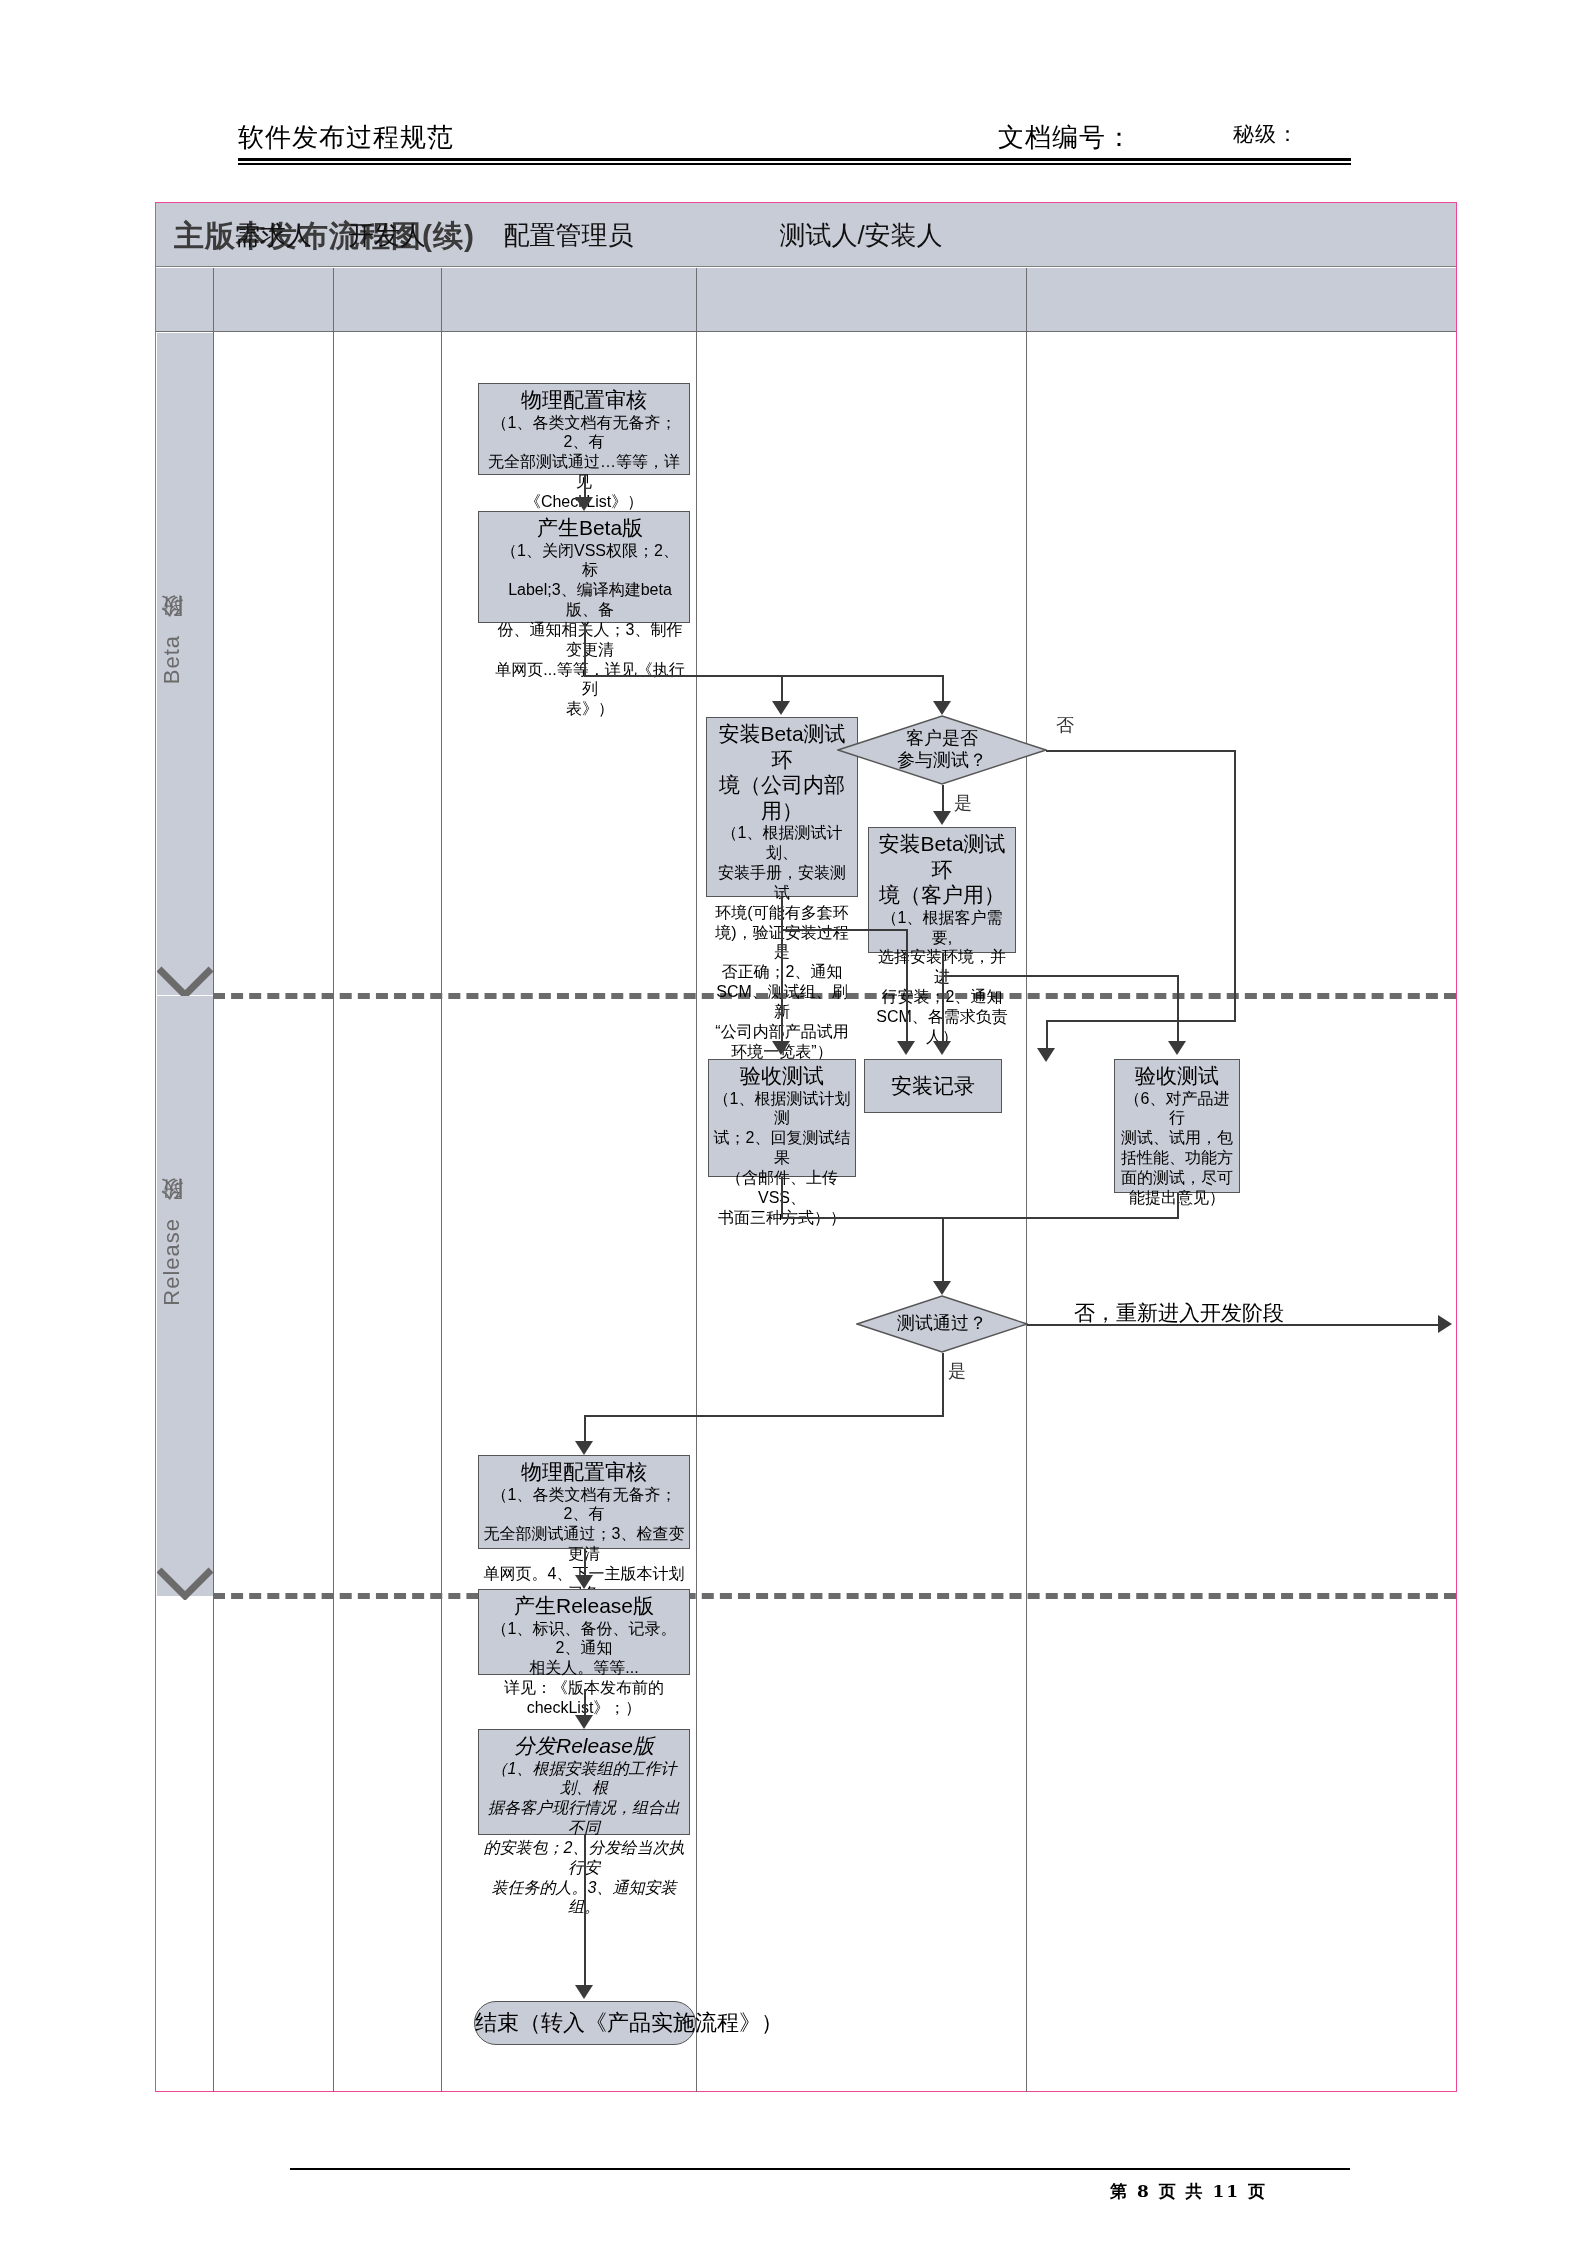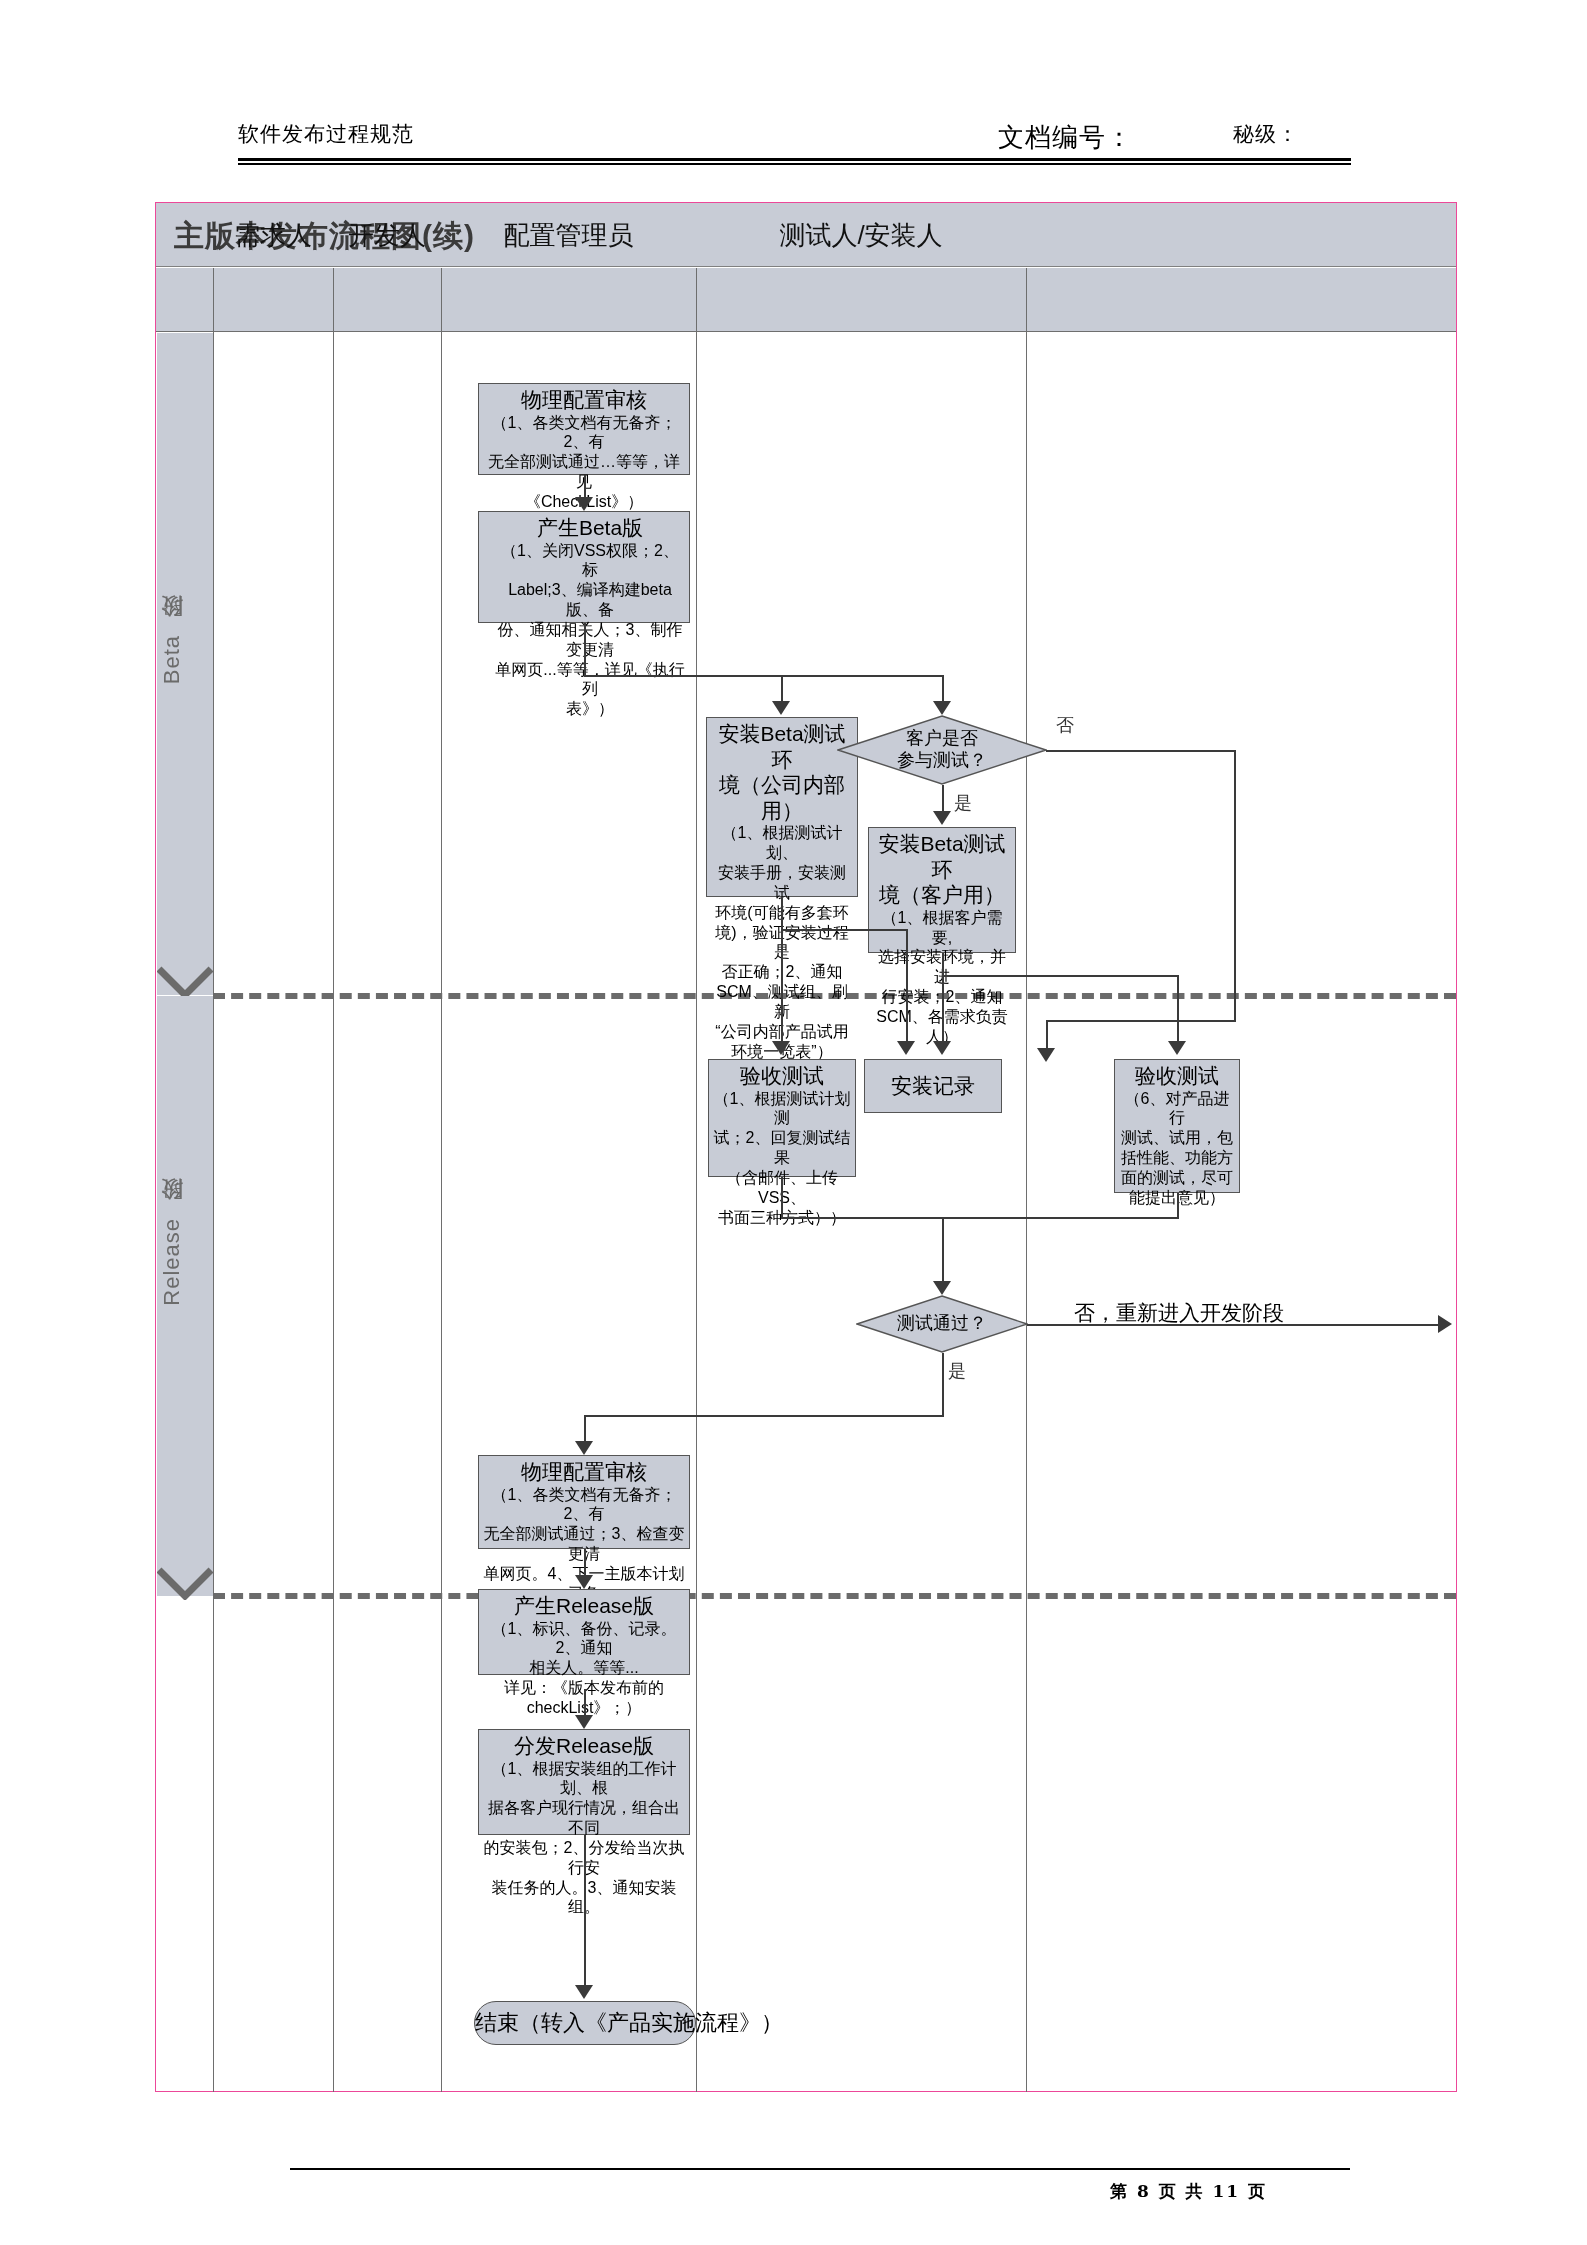--- a/index.html
+++ b/index.html
@@ -24,21 +24,21 @@
     position: absolute;
     top: 120px;
     left: 238px;
     width: 1113px;
     height: 40px;
   }
   .hdr-left {
     position: absolute;
     left: 0;
     top: 0;
-    font-size: 21px;
+    font-size: 26px;
     font-family: "DejaVu Serif", "Liberation Serif", serif;
     letter-spacing: 1px;
   }
   .hdr-mid {
     position: absolute;
     left: 760px;
     top: 0;
     font-size: 26px;
     font-family: "DejaVu Serif", "Liberation Serif", serif;
     letter-spacing: 1px;
@@ -444,21 +444,21 @@
       <span class="nt">产生Release版</span>
       <span class="nb">（1、标识、备份、记录。2、通知
 相关人。等等...
 详见：《版本发布前的
 checkList》；）</span>
     </div>
 
     <div class="seg-v" style="left:428px; top:1486px; height:28px;"></div>
     <div class="arrow-d" style="left:419px; top:1512px;"></div>
 
-    <div class="node" style="left:322px; top:1526px; width:212px; height:106px;">
+    <div class="node" style="left:322px; top:1526px; width:212px; height:106px;font-style:italic;">
       <span class="nt">分发Release版</span>
       <span class="nb">（1、根据安装组的工作计划、根
 据各客户现行情况，组合出不同
 的安装包；2、分发给当次执行安
 装任务的人。3、通知安装组。</span>
     </div>
 
     <div class="seg-v" style="left:428px; top:1632px; height:152px;"></div>
     <div class="arrow-d" style="left:419px; top:1782px;"></div>
 

